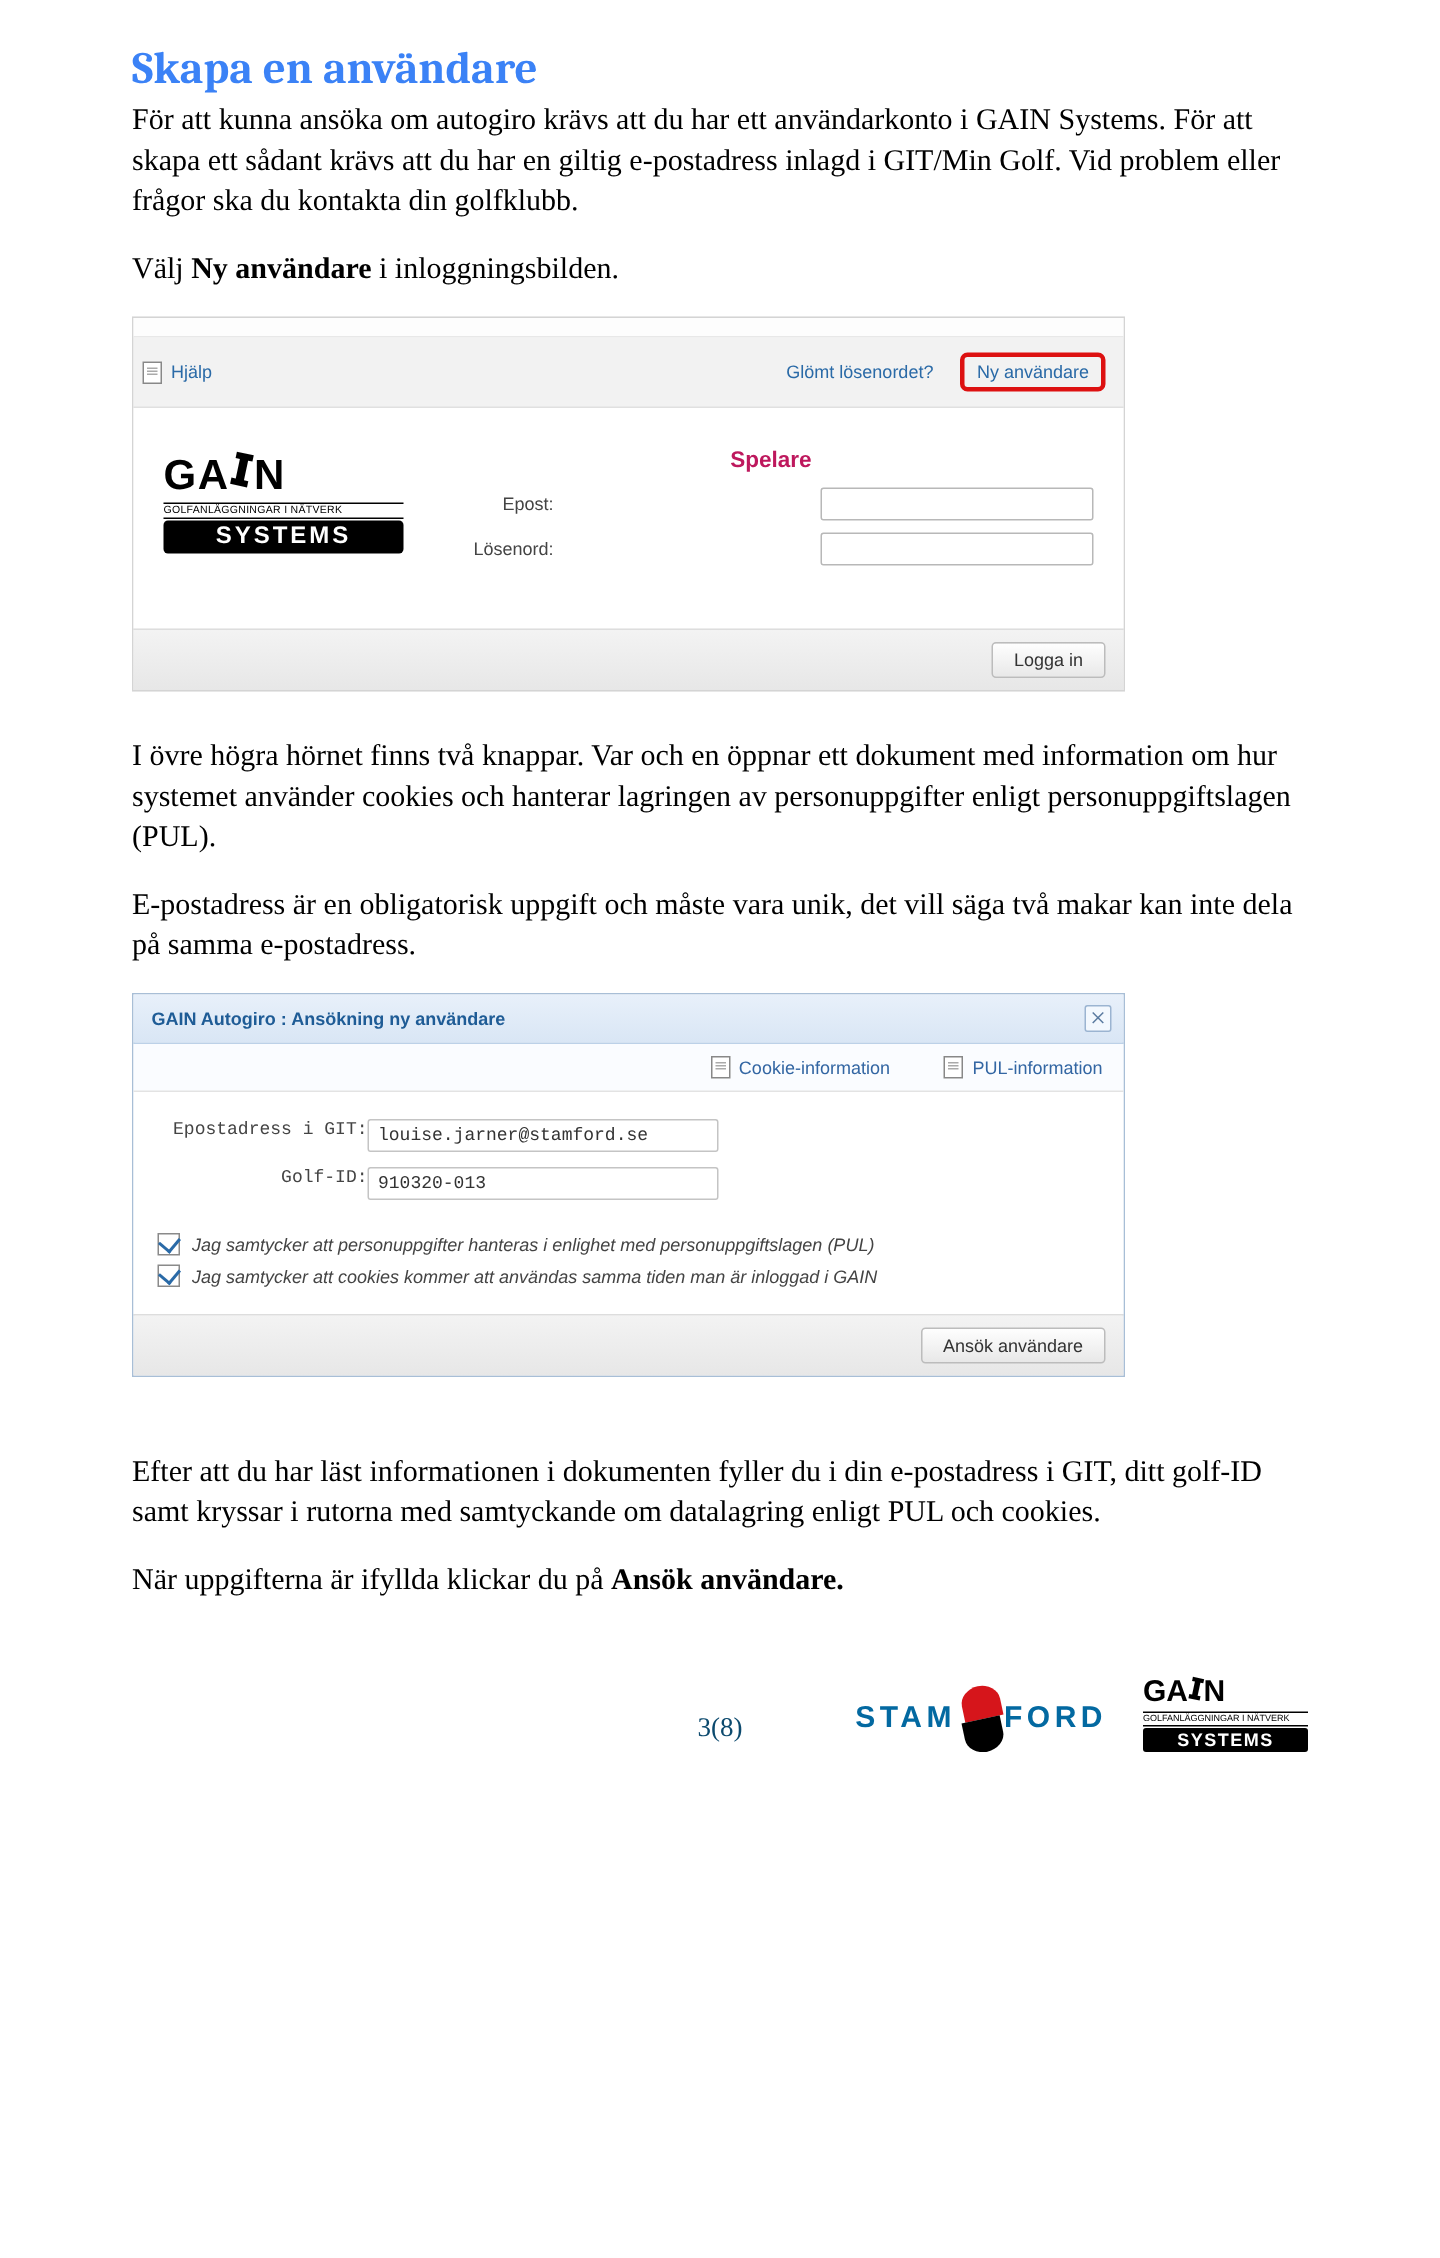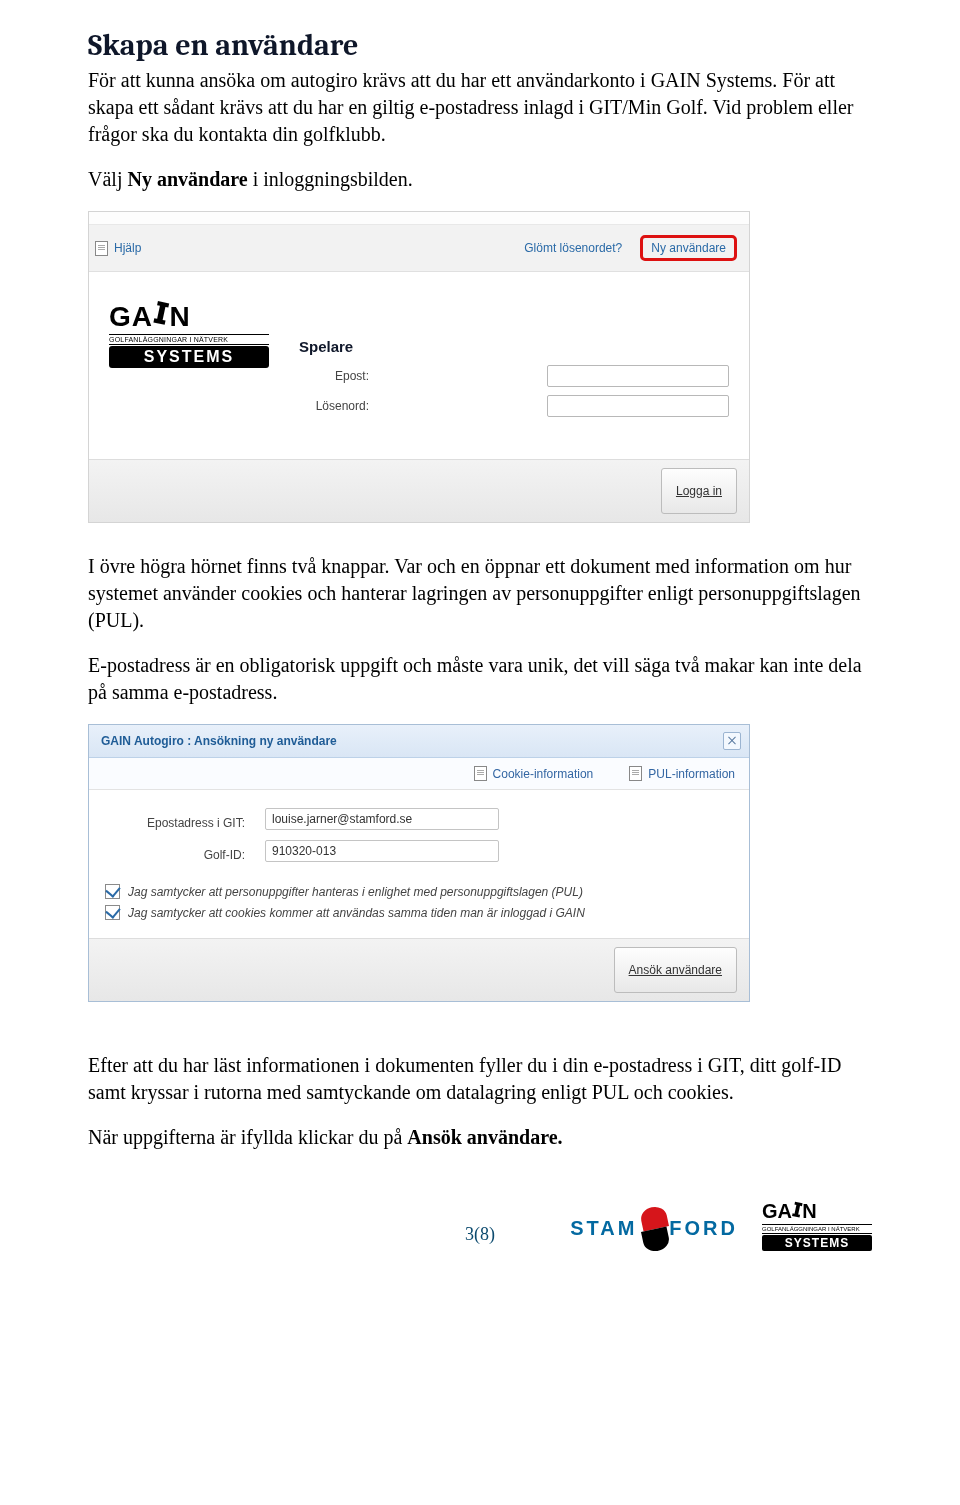--- a/index.html
+++ b/index.html
@@ -10,21 +10,21 @@
     background:#fff;
     width:960px;
   }
   .page{
     padding:28px 88px 14px 88px;
     box-sizing:border-box;
     width:960px;
   }
   h1{
     font-family:Cambria,Georgia,serif;
-    color:#0f172a;
+    color:#3b82f6;
     font-weight:700;
     font-size:30px;
     margin:0 0 4px 0;
   }
   p{margin:0 0 4px 0;line-height:1.35;}
   .bold{font-weight:700;}
   .spacer-sm{height:14px;}
   .spacer-md{height:30px;}
   .spacer-lg{height:50px;}
 
@@ -52,31 +52,31 @@
   .redbox{border:3px solid #d11; border-radius:5px;padding:3px 8px;color:#2a6aa7;}
 
   .shot .body1{
     display:flex;gap:30px;padding:26px 20px 34px 20px;background:#fff;align-items:flex-start;
   }
   .gain-logo{width:160px;}
   .gain-logo .top{font-weight:900;font-size:28px;letter-spacing:1px;color:#000;font-family:Arial,sans-serif;}
   .gain-logo .mid{font-size:7px;letter-spacing:0.2px;color:#000;font-family:Arial,sans-serif;border-top:1px solid #000;border-bottom:1px solid #000;padding:1px 0;margin:1px 0;}
   .gain-logo .sys{background:#000;color:#fff;font-weight:900;font-size:16px;letter-spacing:2px;text-align:center;padding:2px 4px;font-family:Arial,sans-serif;border-radius:3px;}
   .loginform{flex:1;}
-  .loginform .head{font-weight:700;font-size:15px;text-align:left;margin-bottom:10px;color:#0f172a;margin-top:40px;}
+  .loginform .head{font-weight:700;font-size:15px;text-align:center;margin-bottom:10px;color:#be185d;}
   .frow{display:flex;align-items:center;gap:8px;margin-bottom:8px;justify-content:space-between;}
   .frow label{width:70px;text-align:right;color:#444;}
   .tinput{border:1px solid #b8b8b8;background:#fff;height:20px;width:180px;border-radius:2px;}
   .shot .footbar{
     background:linear-gradient(#f3f3f3,#e7e7e7);
     border-top:1px solid #ddd;display:flex;justify-content:flex-end;padding:8px 12px;
   }
   .btn{
     display:inline-block;border:1px solid #bcbcbc;background:linear-gradient(#fefefe,#e8e8e8);
-    border-radius:3px;padding:15px 14px;color:#333;font-family:Verdana,Arial,sans-serif;font-size:12px;text-decoration:underline;
+    border-radius:3px;padding:4px 14px;color:#333;font-family:Verdana,Arial,sans-serif;font-size:12px;
   }
 
   
   .dialog{
     width:660px;border:1px solid #a8bed6;
     font-family:Verdana,Arial,sans-serif;font-size:12px;color:#444;
     box-shadow:0 0 0 1px #e6eef7 inset;
   }
   .dialog .titlebar{
     background:linear-gradient(#e8f0fa,#d9e6f5);
@@ -85,21 +85,21 @@
     padding:7px 8px 7px 12px;color:#1f5c96;font-weight:700;
   }
   .xbtn{width:16px;height:16px;border:1px solid #9bb4d1;background:#f3f8fe;position:relative;border-radius:2px;}
   .xbtn:before,.xbtn:after{content:"";position:absolute;left:3px;right:3px;top:7px;height:1px;background:#5a7aa0;}
   .xbtn:before{transform:rotate(45deg);} .xbtn:after{transform:rotate(-45deg);}
   .dialog .infobar{
     display:flex;justify-content:flex-end;gap:36px;padding:8px 14px;border-bottom:1px solid #e3e3e3;background:#fafcff;
   }
   .infobar .item{display:flex;align-items:center;gap:6px;color:#3366a3;}
   .dialog .formarea{padding:18px 16px 12px 16px;background:#fff;}
-  .drow{display:flex;align-items:flex-end;gap:20px;margin-bottom:10px;}
+  .drow{display:flex;align-items:flex-start;gap:0;margin-bottom:10px;font-family:Liberation Mono, monospace;}
   .drow label{width:140px;text-align:right;color:#444;}
   .dval{border:1px solid #c4c4c4;background:#fff;height:20px;line-height:20px;padding:0 6px;border-radius:2px;min-width:220px;color:#333;}
   .chkrow{display:flex;align-items:center;gap:8px;margin:6px 0;color:#444;font-style:italic;}
   .chk{width:13px;height:13px;border:1px solid #8a8a8a;background:#fff;position:relative;}
   .chk.checked:after{content:"";position:absolute;left:2px;top:-1px;width:8px;height:10px;border-right:2px solid #2a6aa7;border-bottom:2px solid #2a6aa7;transform:rotate(40deg);}
   .dialog .dfoot{background:linear-gradient(#f3f3f3,#e7e7e7);border-top:1px solid #ddd;display:flex;justify-content:flex-end;padding:8px 12px;}
 
   
   .pagefoot{
     display:flex;align-items:flex-end;justify-content:space-between;

